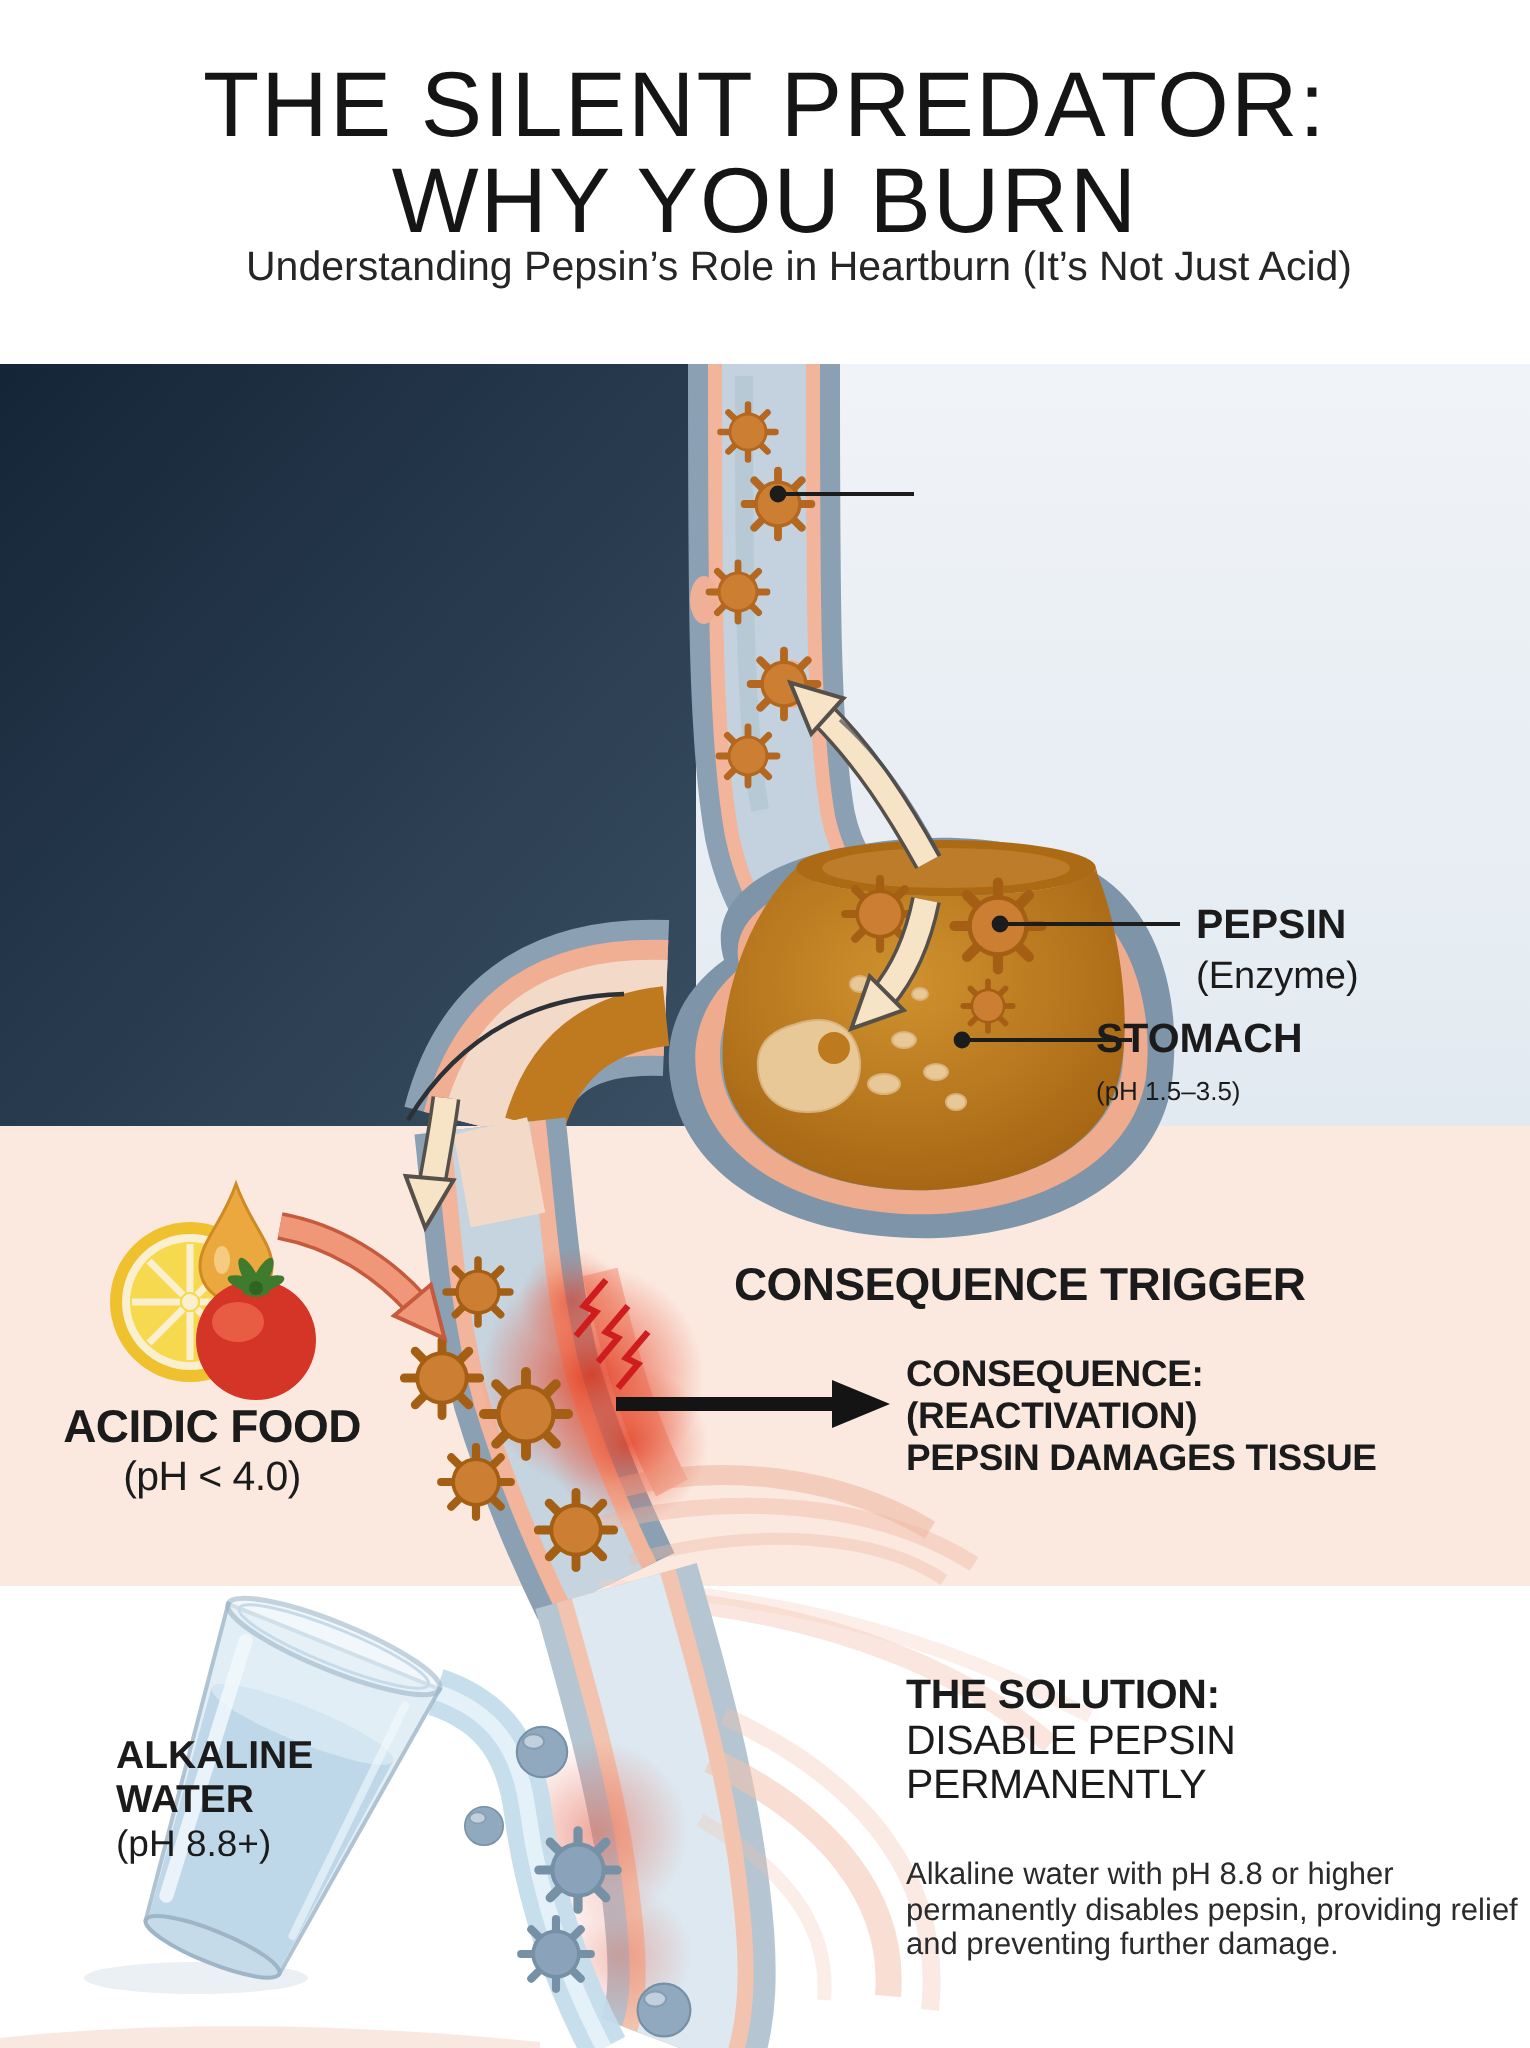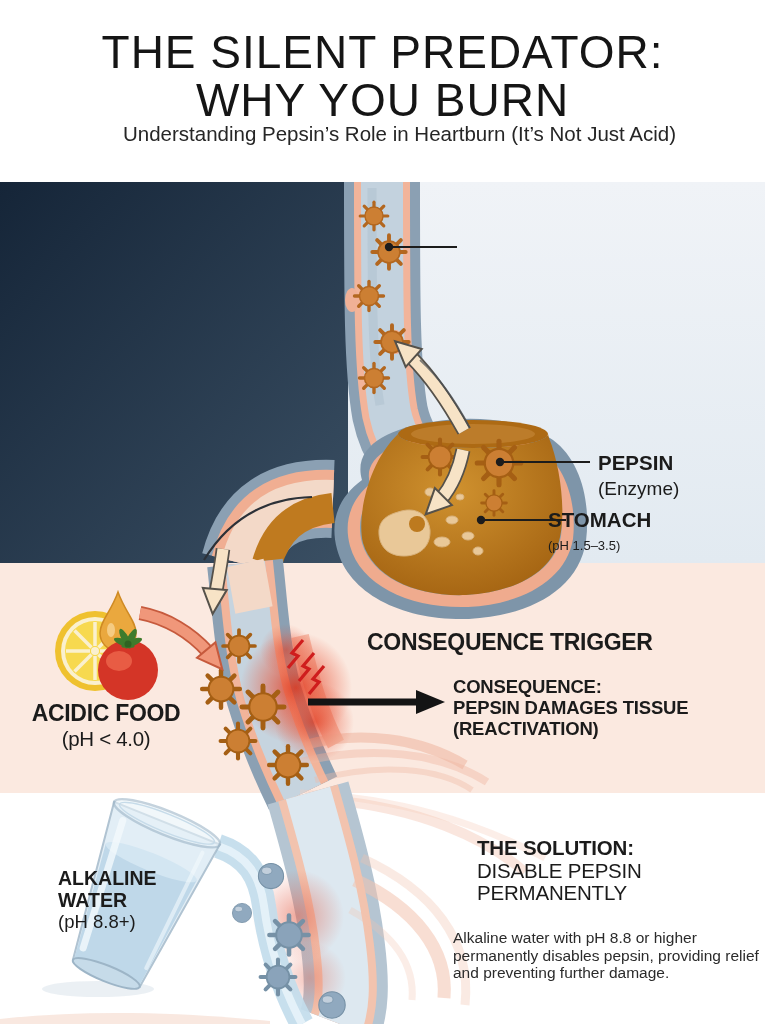--- a/index.html
+++ b/index.html
@@ -16,21 +16,21 @@
   .pepsin-lbl{left:598px;top:450px;font-size:20.5px;line-height:26px;}
   .pepsin-lbl .l2{font-weight:400;font-size:19px;}
   .stomach-lbl{left:548px;top:507px;font-size:20.5px;line-height:26px;}
   .stomach-lbl .l2{font-weight:400;font-size:13px;}
   .acidic{left:16px;top:700px;width:180px;text-align:center;font-size:23px;line-height:26px;letter-spacing:-.3px;}
   .acidic .l2{font-weight:400;font-size:20.5px;}
   .trigger{left:367px;top:629px;font-size:23px;letter-spacing:-.3px;}
   .conseq{left:453px;top:676px;font-size:18.5px;line-height:21px;letter-spacing:-.2px;}
   .glass-txt{left:58px;top:868px;width:150px;text-align:left;font-size:19.5px;line-height:21.5px;}
   .glass-txt .l3{font-weight:400;font-size:18.5px;}
-  .solution{left:453px;top:837px;font-size:20.5px;line-height:22.5px;letter-spacing:-.2px;margin-left:24px;}
+  .solution{left:453px;top:837px;font-size:20.5px;line-height:22.5px;letter-spacing:-.2px;}
   .solution .l2,.solution .l3{font-weight:400;}
   .solution-body{left:453px;top:929px;width:315px;font-size:15.5px;line-height:17.5px;color:#2b2b2b;font-weight:400;}
 </style>
 </head>
 <body>
 
 <div class="poster">
 
 <svg class="bg" width="765" height="1024" viewBox="0 0 765 1024">
   <defs>
@@ -288,22 +288,22 @@
 
 <div class="txt lbl acidic">
   <div>ACIDIC FOOD</div>
   <div class="l2">(pH &lt; 4.0)</div>
 </div>
 
 <div class="txt lbl trigger">CONSEQUENCE TRIGGER</div>
 
 <div class="txt lbl conseq">
   <div>CONSEQUENCE:</div>
+  <div>(REACTIVATION)</div>
   <div>PEPSIN DAMAGES TISSUE</div>
-  <div>(REACTIVATION)</div>
 </div>
 
 <div class="txt lbl glass-txt">
   <div>ALKALINE</div>
   <div>WATER</div>
   <div class="l3">(pH 8.8+)</div>
 </div>
 
 <div class="txt lbl solution">
   <div>THE SOLUTION:</div>

